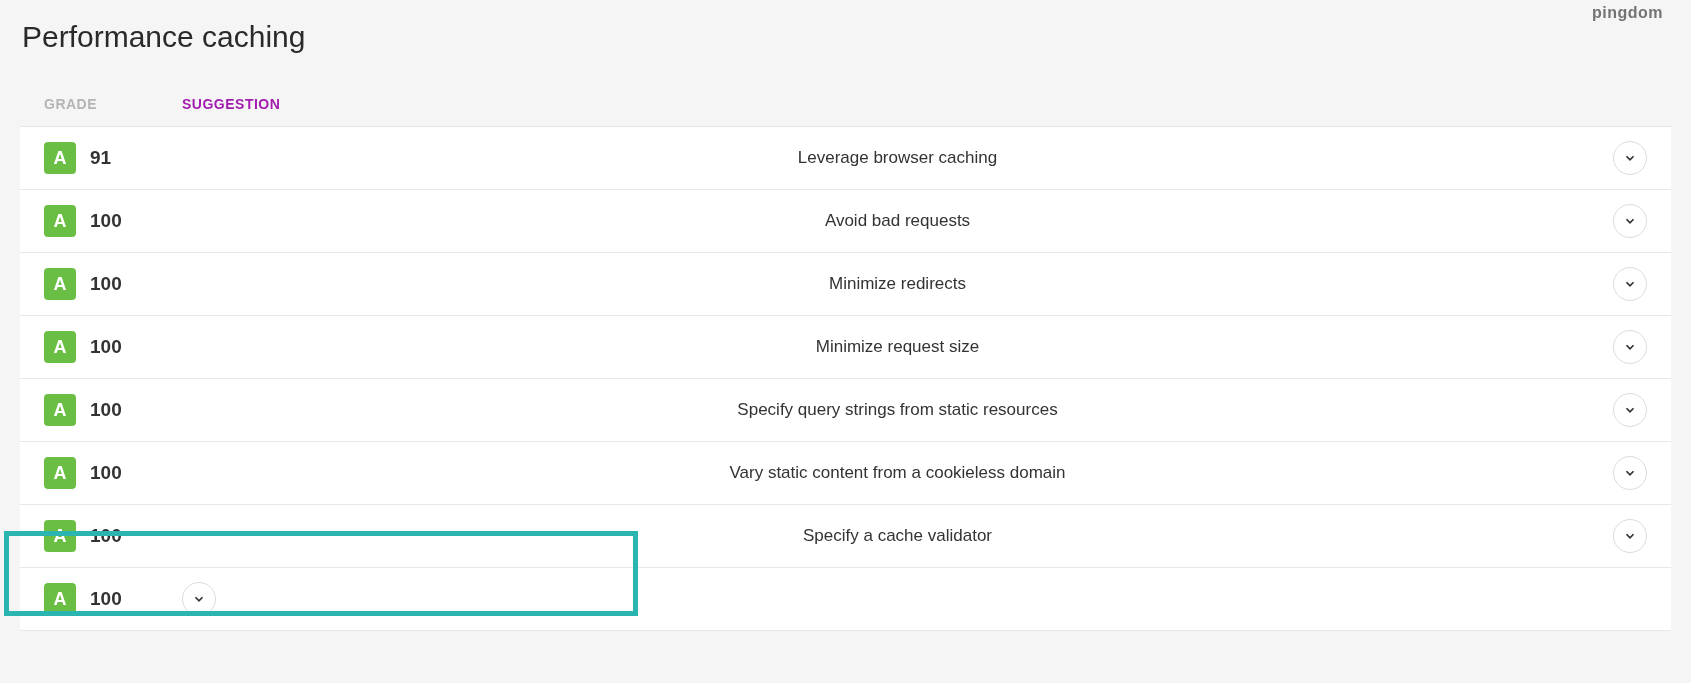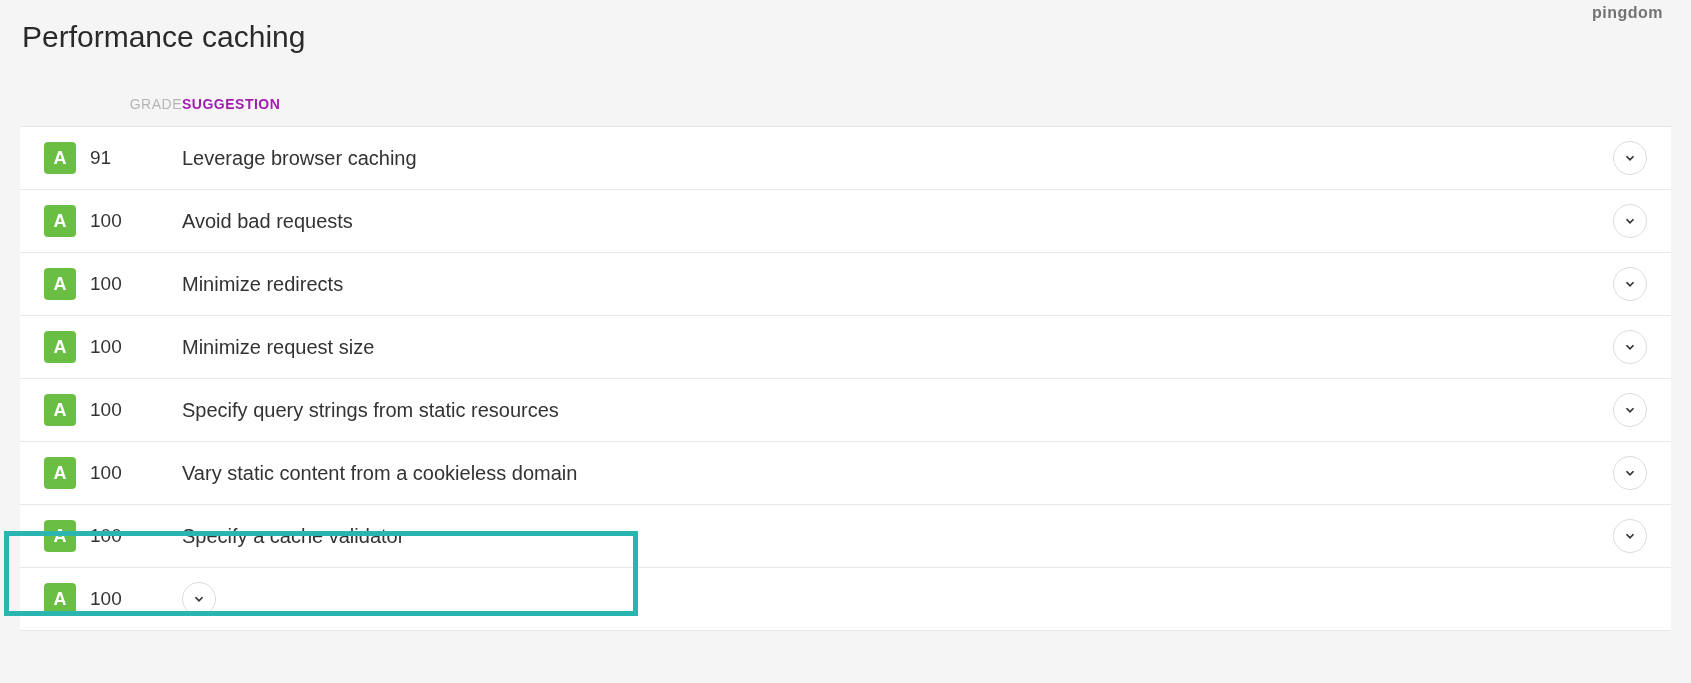--- a/index.html
+++ b/index.html
@@ -31,24 +31,23 @@
     }
     .table-header {
       display: flex;
       padding: 14px 24px;
       border-bottom: 1px solid #e5e5e5;
       background: #f5f5f5;
     }
     .header-grade {
       width: 138px;
       font-size: 14px;
-      font-weight: 400;
+      font-weight: 700;
       color: #b5b5b5;
       letter-spacing: 0.5px;
-      text-align: right;
     }
     .header-suggestion {
       font-size: 14px;
       font-weight: 700;
       color: #a21caf;
       letter-spacing: 0.5px;
     }
     .insight-row {
       display: flex;
       align-items: center;
@@ -71,27 +70,28 @@
       font-weight: 700;
       font-size: 18px;
       border-radius: 4px;
       display: flex;
       align-items: center;
       justify-content: center;
     }
     .grade-score {
       font-size: 19px;
       color: #333;
-      font-weight: 400;
+      font-weight: 700;
     }
     .suggestion-cell {
       flex: 1;
-      font-size: 20px;
+      font-size: 17px;
       color: #333;
       font-weight: 400;
+      text-align: center;
     }
     .expand-button {
       width: 34px;
       height: 34px;
       border-radius: 50%;
       border: 1px solid #dcdcdc;
       background: #fff;
       display: flex;
       align-items: center;
       justify-content: center;

